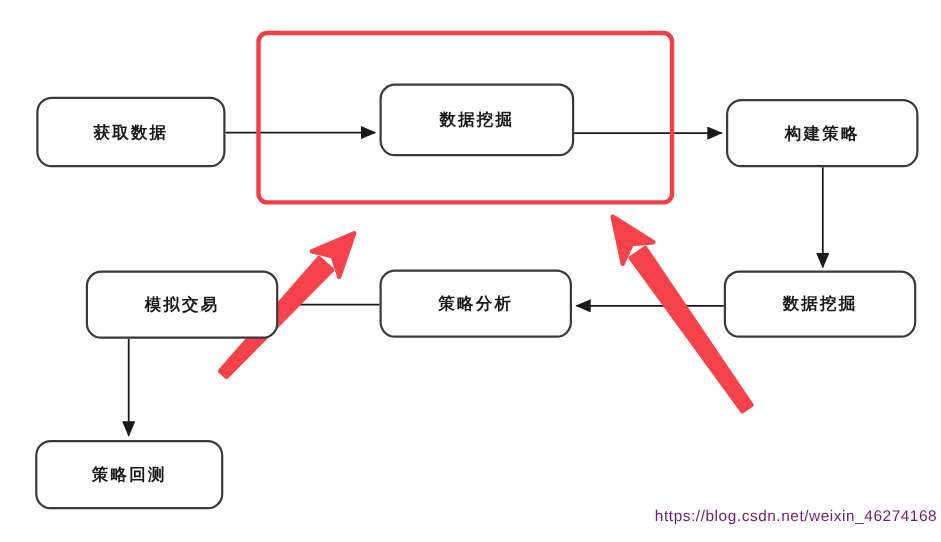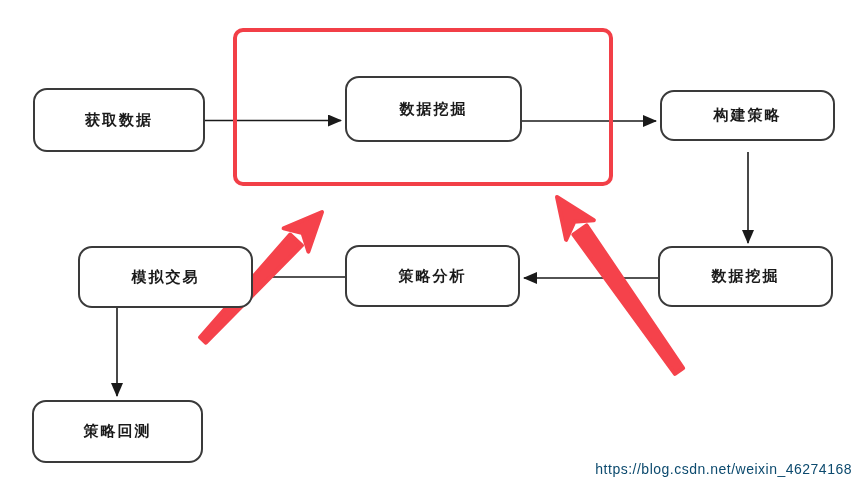--- a/index.html
+++ b/index.html
@@ -25,21 +25,21 @@
     align-items: center;
     justify-content: center;
     font-size: 15px;
     font-weight: bold;
     color: #1a1a1a;
     letter-spacing: 2px;
     z-index: 3;
   }
   .node-get-data        { left: 33px;  top: 88px;  width: 172px; height: 64px; }
   .node-data-mining     { left: 345px; top: 76px;  width: 177px; height: 66px; }
-  .node-build-strategy  { left: 660px; top: 90px;  width: 175px; height: 51px; }
+  .node-build-strategy  { left: 660px; top: 90px;  width: 175px; height: 62px; }
   .node-sim-trading     { left: 30px;  top: 246px; width: 175px; height: 62px; margin-left: 48px; }
   .node-strategy-analysis { left: 345px; top: 245px; width: 175px; height: 62px; }
   .node-strategy-backtest { left: 658px; top: 246px; width: 175px; height: 61px; }
   .node-live-trading    { left: 32px;  top: 400px; width: 171px; height: 63px; }
 
   .highlight-rect {
     position: absolute;
     left: 233px;
     top: 28px;
     width: 380px;
@@ -57,21 +57,21 @@
     width: 855px;
     height: 493px;
     z-index: 1;
   }
   .watermark {
     position: absolute;
     right: 3px;
     top: 461px;
     font-size: 14px;
     letter-spacing: 0.5px;
-    color: #0c4a6e;
+    color: #701a75;
     z-index: 4;
     white-space: nowrap;
   }
 </style>
 </head>
 <body>
 
 <div class="canvas">
 
   <div class="highlight-rect"></div>

